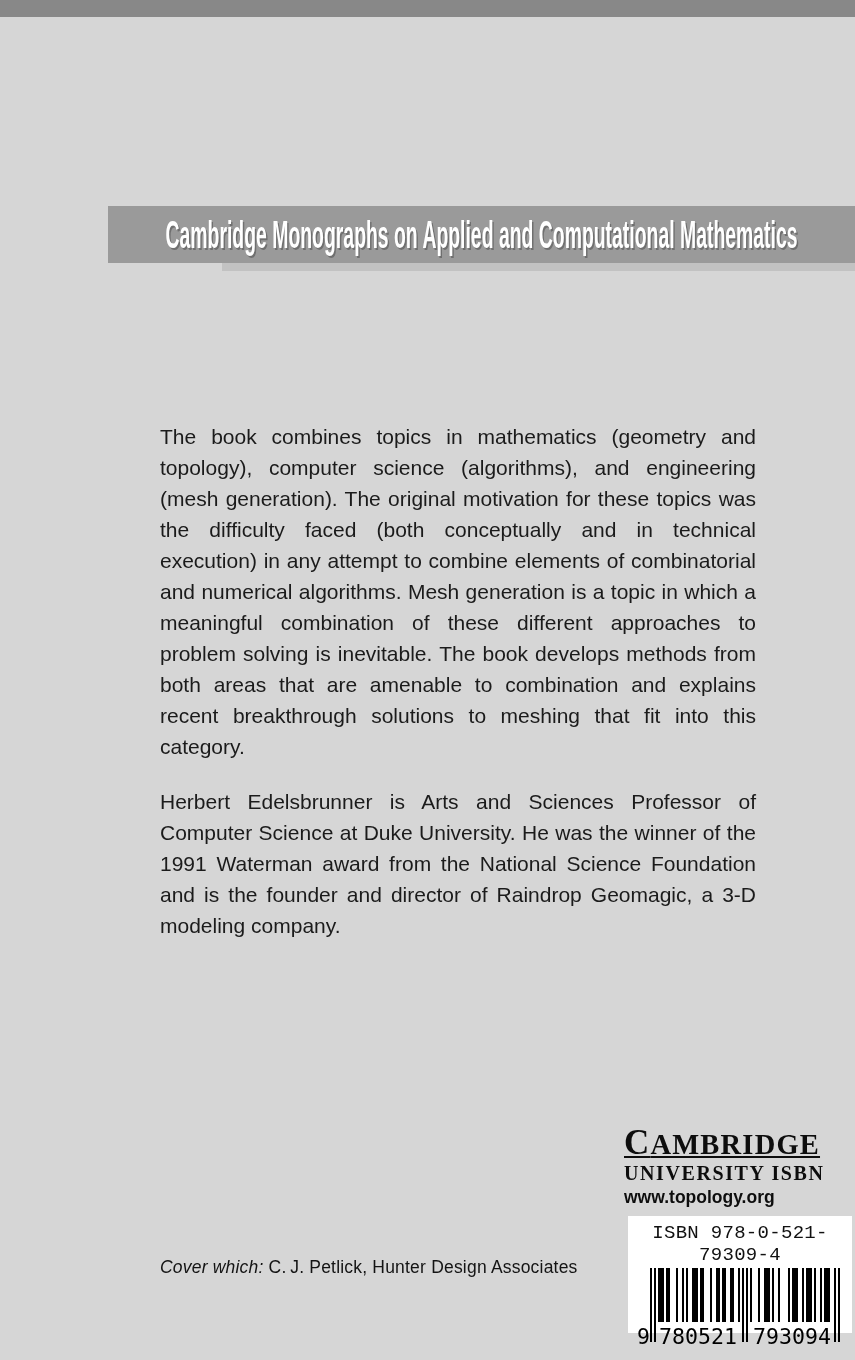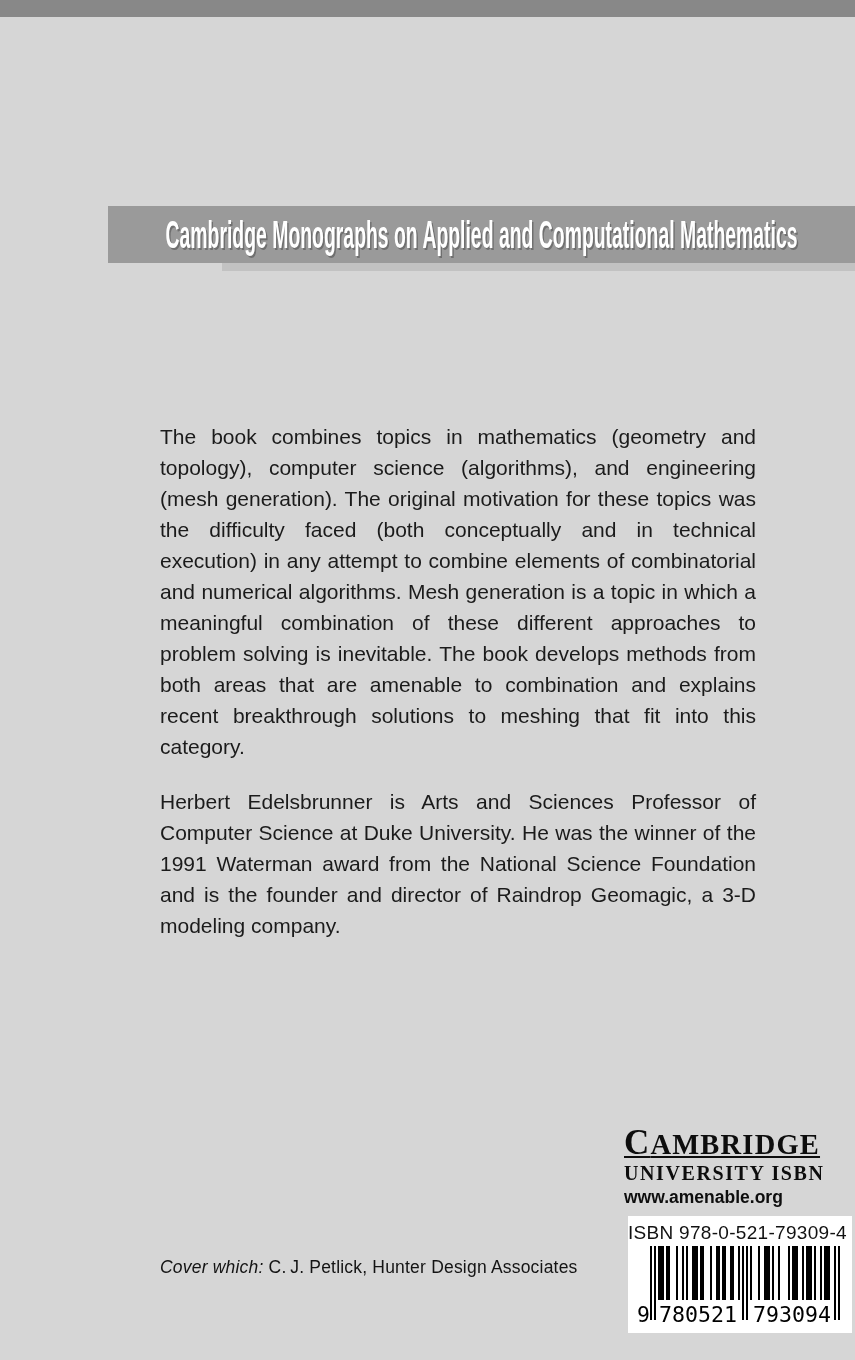--- a/index.html
+++ b/index.html
@@ -65,22 +65,22 @@
   .website{
     font-family:"Liberation Sans",sans-serif;font-weight:bold;
     font-size:17.5px;line-height:1;margin-top:6px;
   }
   
   .barcode-box{
     position:absolute;left:628px;top:1199px;width:224px;height:117px;
     background:var(--barcode-bg);
   }
   .isbn-label{
-    margin-top:6px;text-align:left;
-    font-size:19px;letter-spacing:.3px;color:#111;
+    margin-top:6px;text-align:center;
+    font-size:19px;letter-spacing:.3px;color:#111;font-family:Liberation Mono, monospace;
   }
   .barcode-box svg{display:block;margin:2px auto 0;}
   .barcode-box svg rect{fill:#000;}
   .bc-digits{
     font-family:"DejaVu Sans Mono",monospace;
     font-size:21.5px;fill:#000;
   }
 </style>
 </head>
 <body>
@@ -98,21 +98,21 @@
   <div class="blurb">
     <p>The book combines topics in mathematics (geometry and topology), computer science (algorithms), and engineering (mesh generation). The original motivation for these topics was the difficulty faced (both conceptually and in technical execution) in any attempt to combine elements of combi­natorial and numerical algorithms. Mesh generation is a topic in which a meaningful combination of these different approaches to problem solving is inevitable. The book develops methods from both areas that are amenable to combination and explains recent breakthrough solutions to meshing that fit into this category.</p>
     <p class="author-para"><span class="author-name">Herbert Edelsbrunner</span><span> is Arts and Sciences Professor of Computer Science at Duke University. He was the winner of the 1991 Waterman award from the National Science Foundation and is the founder and director of Raindrop Geomagic, a 3-D modeling company.</span></p>
   </div>
 
   <div class="credit"><span class="label">Cover which:</span><span> C. J. Petlick, Hunter Design Associates</span></div>
 
   <div class="publisher">
     <div class="wordmark"><span class="initial">C</span><span>AMBRIDGE</span></div>
     <div class="press-line">UNIVERSITY ISBN</div>
-    <div class="website">www.amenable.org</div>
+    <div class="website">www.topology.org</div>
   </div>
 
   <div class="barcode-box">
     <div class="isbn-label">ISBN 978-0-521-79309-4</div>
     <svg width="208" height="82" viewBox="0 0 208 82">
         <rect x="14" y="0" width="2" height="74"></rect>
         <rect x="18" y="0" width="2" height="74"></rect>
         <rect x="22" y="0" width="2" height="54"></rect>
         <rect x="24" y="0" width="2" height="54"></rect>
         <rect x="26" y="0" width="2" height="54"></rect>

